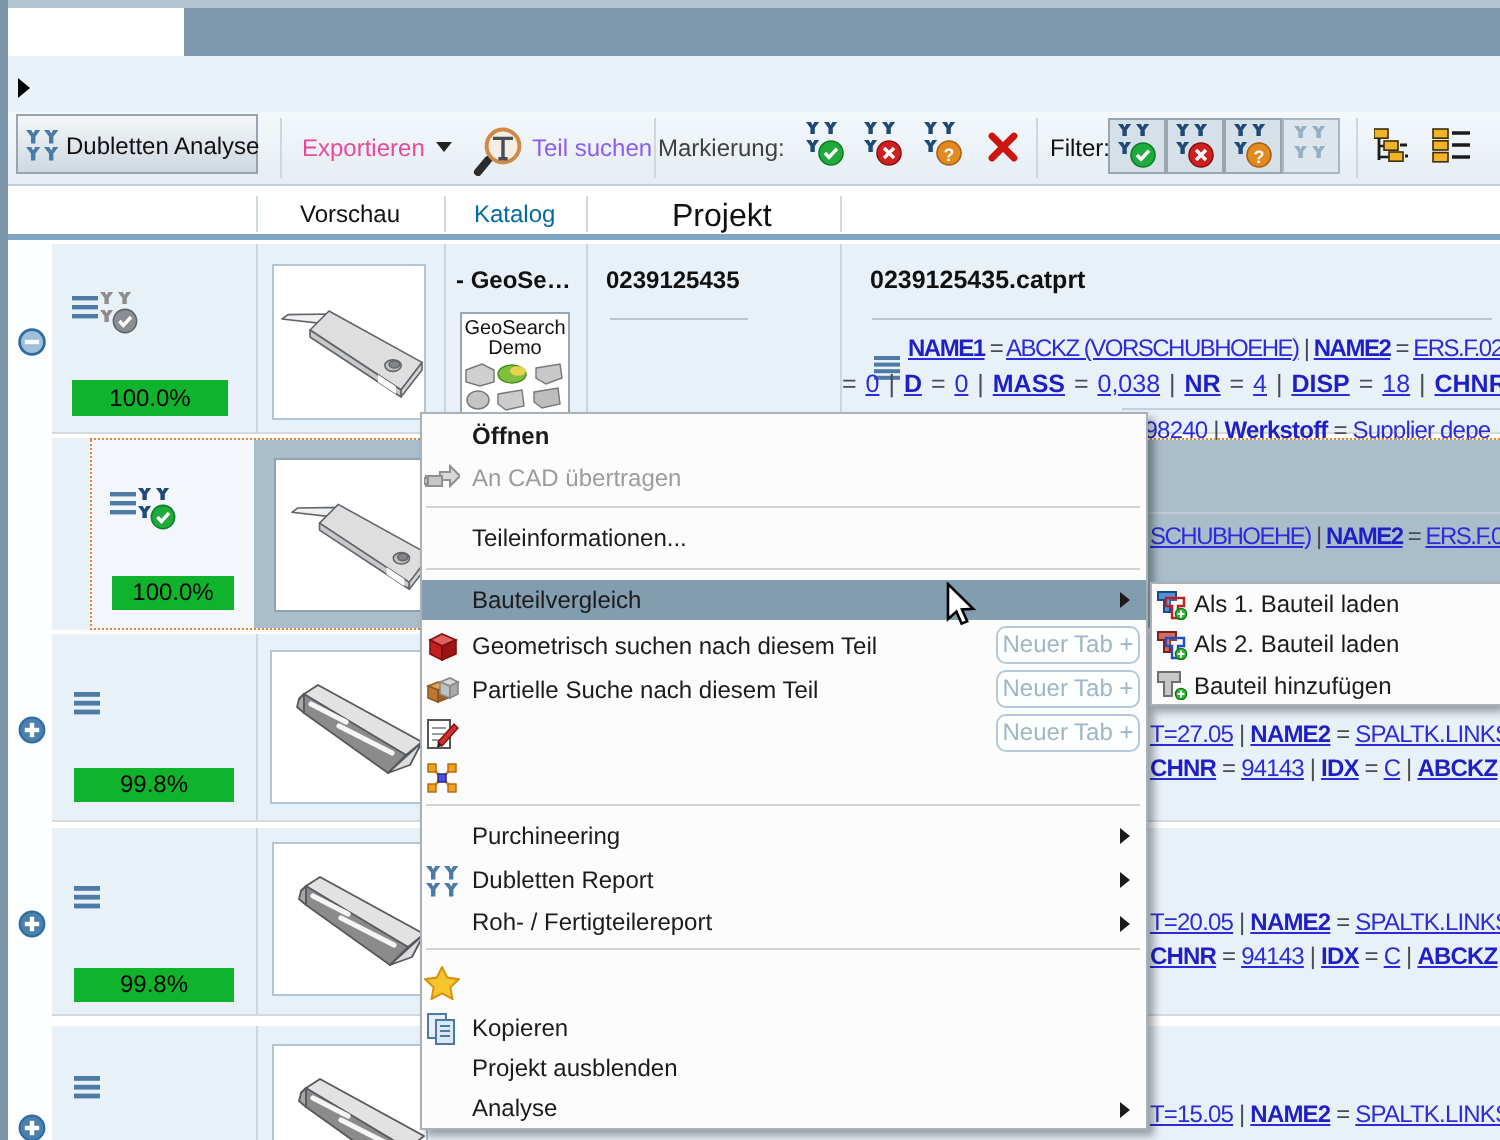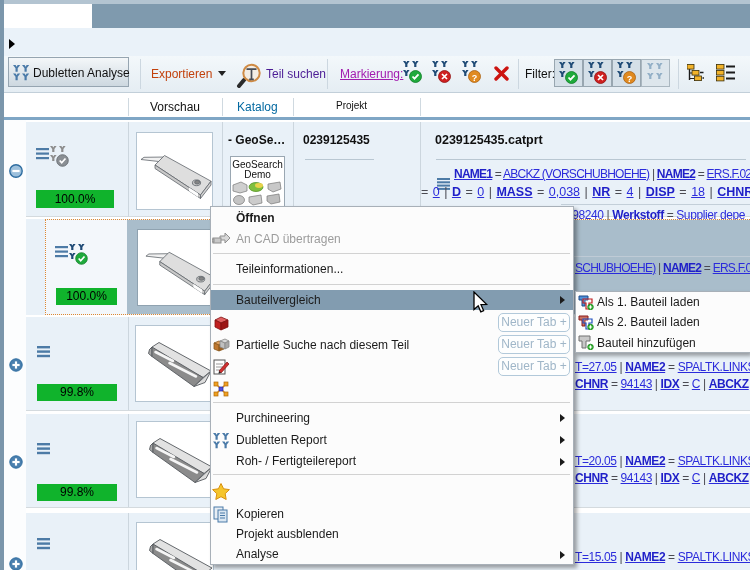--- a/index.html
+++ b/index.html
@@ -41,31 +41,31 @@
   <svg class="abs" style="left:13px;top:64px;" width="17" height="17" viewBox="0 0 17 17">
     <g fill="#4a7aa8">
         <path d="M0,1 h2.6 l1,1.8 1-1.8 h2.6 l-2.5,3.3 v3.4 h-2.2 v-3.4 z"></path>
         <path d="M9,1 h2.6 l1,1.8 1-1.8 h2.6 l-2.5,3.3 v3.4 h-2.2 v-3.4 z"></path>
         <path d="M0,9.5 h2.6 l1,1.8 1-1.8 h2.6 l-2.5,3.3 v3.4 h-2.2 v-3.4 z"></path>
         <path d="M9,9.5 h2.6 l1,1.8 1-1.8 h2.6 l-2.5,3.3 v3.4 h-2.2 v-3.4 z"></path>
       </g>
   </svg>
   <div class="abs txt" style="left:33px;top:66px;font-size:12px;color:#101010;">Dubletten Analyse</div>
 
-  <div class="abs txt" style="left:151px;top:67px;font-size:12px;color:#c2410c;">Exportieren</div>
+  <div class="abs txt" style="left:151px;top:67px;font-size:12px;color:#ec4899;">Exportieren</div>
   <div class="abs" style="left:218px;top:71px;width:0;height:0;border-top:5px solid #222;border-left:4px solid transparent;border-right:4px solid transparent;"></div>
 
   <svg class="abs" style="left:236px;top:60px;" width="27" height="28" viewBox="0 0 27 28">
     <line x1="8" y1="20" x2="3" y2="26" stroke="#2b2b2b" stroke-width="4" stroke-linecap="round"></line>
     <circle cx="15.5" cy="13" r="8.2" fill="#f3ede4" stroke="#cf8b45" stroke-width="2"></circle>
     <path d="M10.5,9.2 h10 M15.5,9.2 v10.2 M13.2,19.4 h4.6" stroke="#474c55" stroke-width="1.7" fill="none"></path>
   </svg>
-  <div class="abs txt" style="left:266px;top:67px;font-size:12px;color:#4c1d95;">Teil suchen</div>
-
-  <div class="abs txt" style="left:340px;top:67px;font-size:12px;color:#a21caf;text-decoration:underline;">Markierung:</div>
+  <div class="abs txt" style="left:266px;top:67px;font-size:12px;color:#8b5cf6;">Teil suchen</div>
+
+  <div class="abs txt" style="left:329px;top:67px;font-size:12px;color:#404040;">Markierung:</div>
   <svg class="abs" style="left:403px;top:61px;" width="19" height="23" viewBox="0 0 19 23">
     <g fill="#1e4a75">
         <path d="M0,0 h2.4 l.9,1.6 .9,-1.6 h2.4 l-2.2,3 v3 h-2.2 v-3 z"></path>
         <path d="M9,0 h2.4 l.9,1.6 .9,-1.6 h2.4 l-2.2,3 v3 h-2.2 v-3 z"></path>
         <path d="M0,9 h2.4 l.9,1.6 .9,-1.6 h2.4 l-2.2,3 v3 h-2.2 v-3 z"></path>
       </g>
     <circle cx="12.5" cy="15.5" r="6" fill="#1faa3c" stroke="#0d7d24" stroke-width="0.8"></circle>
     <path d="M9.5,15.5 l2,2.2 4,-4.4" stroke="#fff" stroke-width="1.8" fill="none"></path>
   </svg>
   <svg class="abs" style="left:432px;top:61px;" width="19" height="23" viewBox="0 0 19 23">
@@ -147,21 +147,21 @@
       <rect x="0.5" y="6.4" width="7.5" height="4.6" fill="#f2b32a"></rect>
       <rect x="0.5" y="12.3" width="7.5" height="4.6" fill="#f2b32a"></rect>
     </g>
     <path d="M10,2.5 h9 M10,8.5 h9 M10,14.5 h9" stroke="#1c1c1c" stroke-width="1.8"></path>
   </svg>
 
   <div class="abs" style="left:4px;top:96px;width:746px;height:21px;background:#ffffff;"></div>
   <div class="abs" style="left:4px;top:117px;width:746px;height:3px;background:#7fa6c5;"></div>
   <div class="abs txt" style="left:150px;top:100px;font-size:12px;color:#111;">Vorschau</div>
   <div class="abs txt" style="left:237px;top:100px;font-size:12px;color:#0369a1;">Katalog</div>
-  <div class="abs txt" style="left:336px;top:100px;font-size:10px;color:#111;">Projekt</div>
+  <div class="abs txt" style="left:336px;top:100px;font-size:16px;color:#111;">Projekt</div>
   <div class="abs" style="left:128px;top:98px;width:1px;height:18px;background:#cfd9e0;"></div>
   <div class="abs" style="left:222px;top:98px;width:1px;height:18px;background:#cfd9e0;"></div>
   <div class="abs" style="left:293px;top:98px;width:1px;height:18px;background:#cfd9e0;"></div>
   <div class="abs" style="left:420px;top:98px;width:1px;height:18px;background:#cfd9e0;"></div>
 
   <div class="abs" style="left:4px;top:120px;width:22px;height:450px;background:#fcfdfe;"></div>
 
   <div class="abs" style="left:26px;top:122px;width:724px;height:95px;background:#e9f1f8;border-bottom:1px solid #d4dade;box-sizing:border-box;"></div>
   <div class="abs" style="left:26px;top:219px;width:724px;height:96px;background:#e9f1f8;"></div>
   <div class="abs" style="left:26px;top:317px;width:724px;height:93px;background:#e9f1f8;border-bottom:1px solid #d4dade;"></div>
@@ -386,20 +386,21 @@
   <div class="mi" style="top:262px;">Teileinformationen...</div>
   <div class="sep" style="top:284px;"></div>
   <div class="abs" style="left:211px;top:290px;width:362px;height:20px;background:#829cb0;"></div>
   <div class="mi" style="top:293px;">Bauteilvergleich</div>
   <div class="arr" style="top:296px;"></div>
   <svg class="abs" style="left:213px;top:315px;" width="17" height="16" viewBox="0 0 17 16">
     <polygon points="2,5 8,2 15,5 8,8" fill="#e06060" stroke="#801010" stroke-width="0.8"></polygon>
     <polygon points="2,5 8,8 8,15 2,12" fill="#c02020" stroke="#801010" stroke-width="0.8"></polygon>
     <polygon points="8,8 15,5 15,12 8,15" fill="#9c1515" stroke="#801010" stroke-width="0.8"></polygon>
   </svg>
+  <div class="mi" style="top:316px;">Geometrisch suchen nach diesem Teil</div>
   <div class="ntab" style="top:313px;">Neuer Tab +</div>
   <svg class="abs" style="left:213px;top:337px;" width="17" height="16" viewBox="0 0 17 16">
     <polygon points="1,6 6,4 11,6 6,8" fill="#e0a060" stroke="#8a5a20" stroke-width="0.8"></polygon>
     <polygon points="1,6 6,8 6,14 1,12" fill="#c07830" stroke="#8a5a20" stroke-width="0.8"></polygon>
     <polygon points="6,8 11,6 11,12 6,14" fill="#a06020" stroke="#8a5a20" stroke-width="0.8"></polygon>
     <polygon points="7,4 12,2 16,4 12,6" fill="#d8d8d8" stroke="#888" stroke-width="0.8"></polygon>
     <polygon points="7,4 12,6 12,12 7,10" fill="#c0c0c0" stroke="#888" stroke-width="0.8"></polygon>
     <polygon points="12,6 16,4 16,10 12,12" fill="#a8a8a8" stroke="#888" stroke-width="0.8"></polygon>
   </svg>
   <div class="mi" style="top:338px;">Partielle Suche nach diesem Teil</div>

